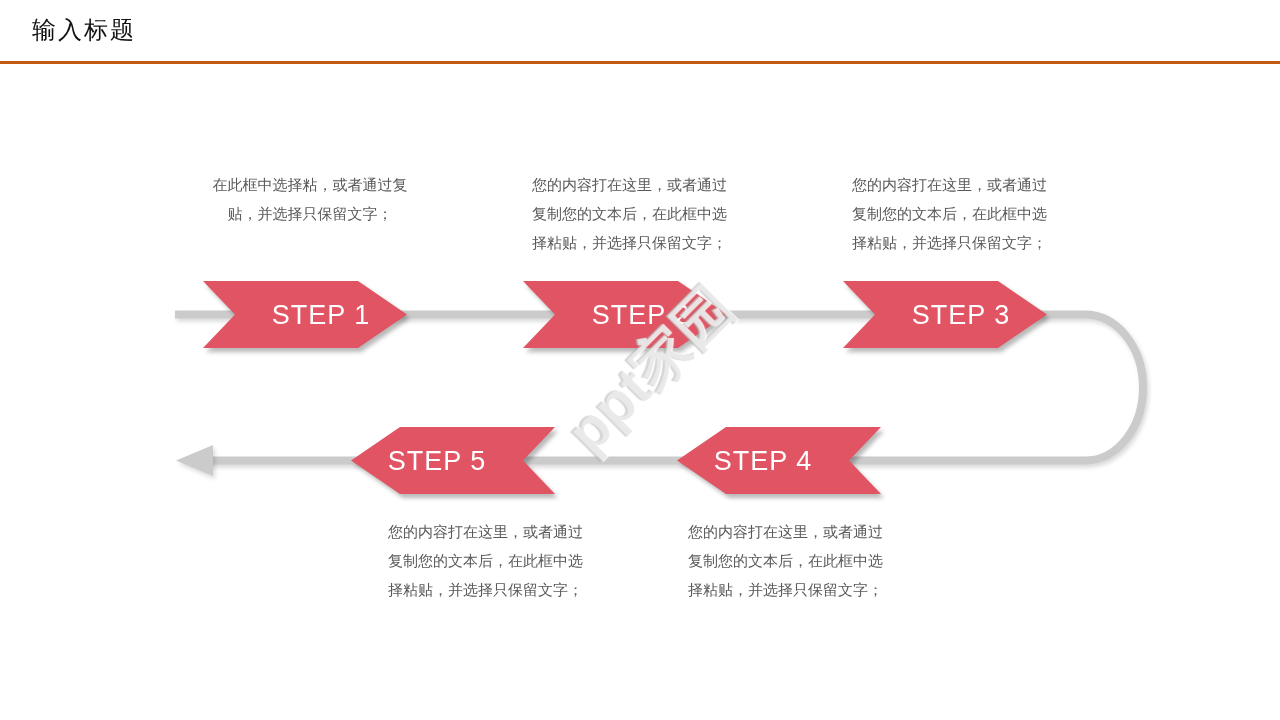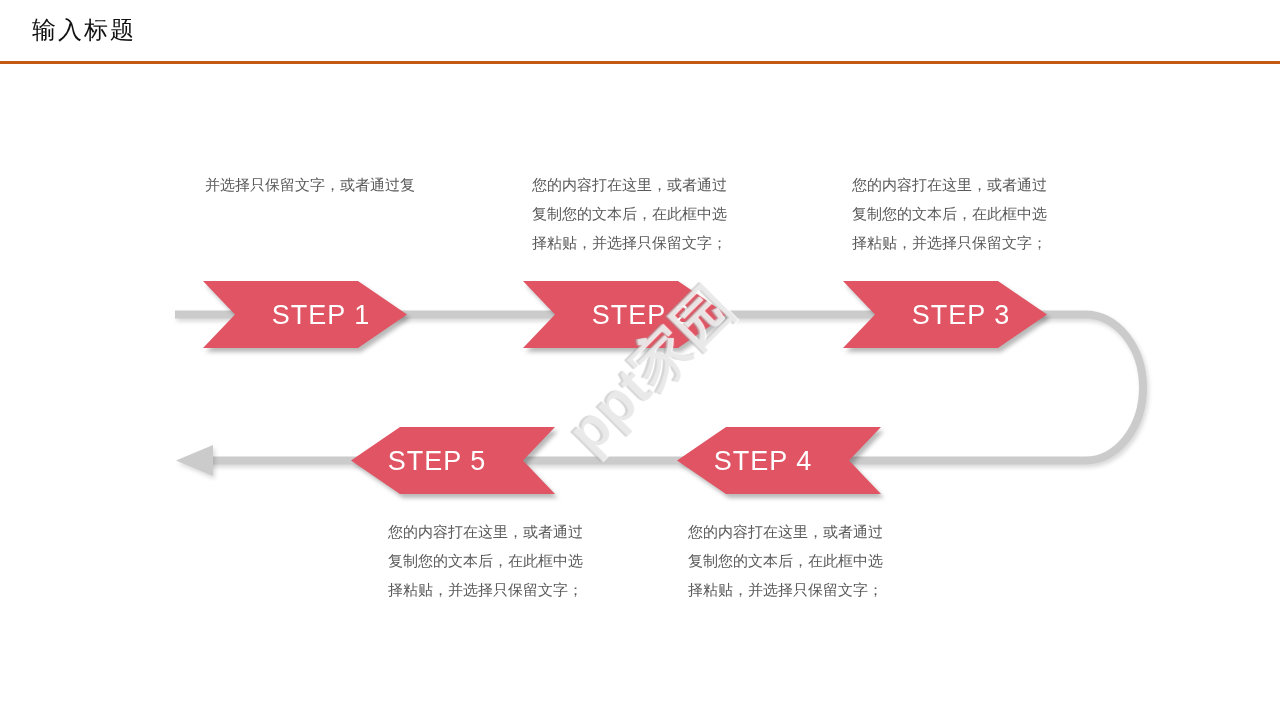--- a/index.html
+++ b/index.html
@@ -48,21 +48,22 @@
     z-index: 5; pointer-events: none;
   }
 </style>
 </head>
 <body>
 
 <div class="page-title">输入标题</div>
 <div class="title-divider"></div>
 
 <div class="para center p1">
-  <div>并选择只保留文字，或者通过复</div>
+  <div>在此框中选择粘，或者通过复</div>
+  <div>贴，并选择只保留文字；</div>
 </div>
 <div class="para p2">
   <div>您的内容打在这里，或者通过</div>
   <div>复制您的文本后，在此框中选</div>
   <div>择粘贴，并选择只保留文字；</div>
 </div>
 <div class="para p3">
   <div>您的内容打在这里，或者通过</div>
   <div>复制您的文本后，在此框中选</div>
   <div>择粘贴，并选择只保留文字；</div>

